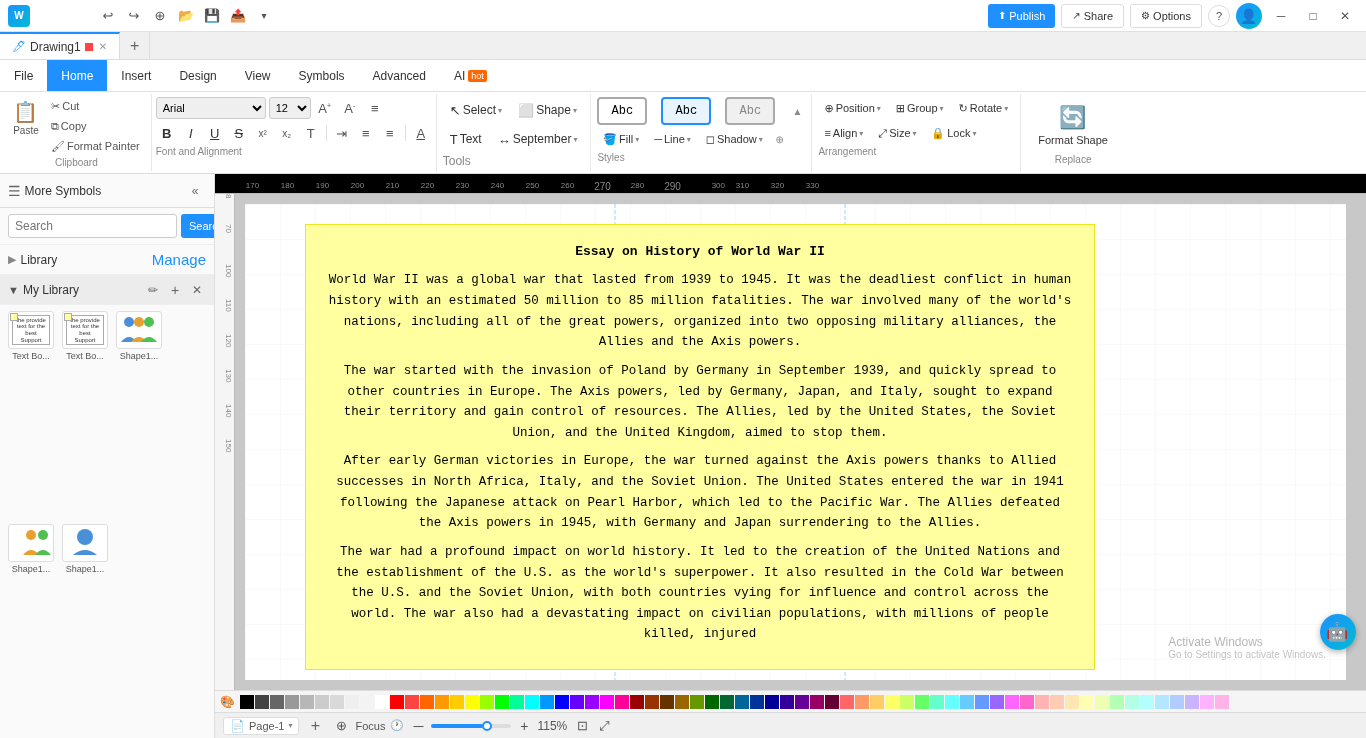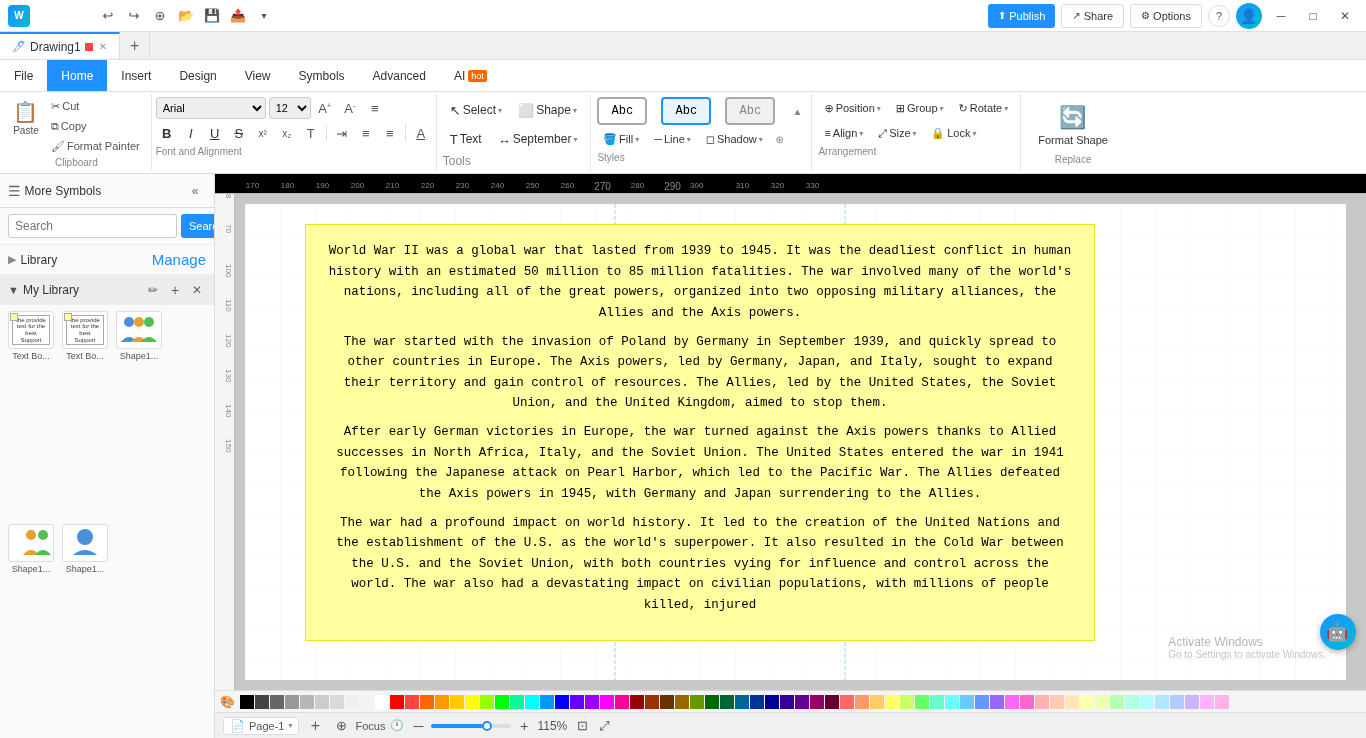--- a/index.html
+++ b/index.html
@@ -320,21 +320,21 @@
         <div style="font-size:8px;color:#888;width:35px;text-align:center;">200</div>
         <div style="font-size:8px;color:#888;width:35px;text-align:center;">210</div>
         <div style="font-size:8px;color:#888;width:35px;text-align:center;">220</div>
         <div style="font-size:8px;color:#888;width:35px;text-align:center;">230</div>
         <div style="font-size:8px;color:#888;width:35px;text-align:center;">240</div>
         <div style="font-size:8px;color:#888;width:35px;text-align:center;">250</div>
         <div style="font-size:8px;color:#888;width:35px;text-align:center;">260</div>
         <div style="font-size:10px;color:#888;width:35px;text-align:center;">270</div>
         <div style="font-size:8px;color:#888;width:35px;text-align:center;">280</div>
         <div style="font-size:10px;color:#888;width:35px;text-align:center;">290</div>
-        <div style="font-size:8px;color:#888;width:35px;text-align:left;">300</div>
+        <div style="font-size:8px;color:#888;width:35px;text-align:right;">300</div>
         <div style="font-size:8px;color:#888;width:35px;text-align:center;">310</div>
         <div style="font-size:8px;color:#888;width:35px;text-align:center;">320</div>
         <div style="font-size:8px;color:#888;width:35px;text-align:center;">330</div>
       </div>
     </div>
 
     <div style="flex:1;display:flex;overflow:hidden;">
 
       <div style="width:20px;background:#f5f5f5;border-right:1px solid #bbb;display:flex;flex-direction:column;align-items:flex-end;padding-right:1px;overflow:hidden;flex-shrink:0;">
         <div style="font-size:8px;color:#888;height:30px;display:flex;align-items:flex-start;writing-mode:vertical-rl;">8</div>
@@ -357,20 +357,21 @@
                 <path d="M 35 0 L 0 0 0 35" fill="none" stroke="#e8e8e8" stroke-width="0.5"></path>
               </pattern>
             </defs>
             <rect width="100%" height="100%" fill="url(#grid)"></rect>
 
             <line x1="370" y1="0" x2="370" y2="100%" stroke="rgba(0,150,255,0.4)" stroke-width="1" stroke-dasharray="4,2"></line>
             <line x1="600" y1="0" x2="600" y2="100%" stroke="rgba(0,150,255,0.4)" stroke-width="1" stroke-dasharray="4,2"></line>
           </svg>
 
           <div style="position:absolute;top:20px;left:60px;width:790px;background:#ffffa0;border:1px solid #e8e820;padding:16px 20px;font-family:'Courier New',Courier,monospace;font-size:12.5px;line-height:1.65;text-align:center;">
+            <div style="font-weight:bold;margin-bottom:8px;font-size:13px;">Essay on History of World War II</div>
             <div style="margin-bottom:8px;text-align:center;">World War II was a global war that lasted from 1939 to 1945. It was the deadliest conflict in human history with an estimated 50 million to 85 million fatalities. The war involved many of the world's nations, including all of the great powers, organized into two opposing military alliances, the Allies and the Axis powers.</div>
             <div style="margin-bottom:8px;text-align:center;">The war started with the invasion of Poland by Germany in September 1939, and quickly spread to other countries in Europe. The Axis powers, led by Germany, Japan, and Italy, sought to expand their territory and gain control of resources. The Allies, led by the United States, the Soviet Union, and the United Kingdom, aimed to stop them.</div>
             <div style="margin-bottom:8px;text-align:center;">After early German victories in Europe, the war turned against the Axis powers thanks to Allied successes in North Africa, Italy, and the Soviet Union. The United States entered the war in 1941 following the Japanese attack on Pearl Harbor, which led to the Pacific War. The Allies defeated the Axis powers in 1945, with Germany and Japan surrendering to the Allies.</div>
             <div style="margin-bottom:8px;text-align:center;">The war had a profound impact on world history. It led to the creation of the United Nations and the establishment of the U.S. as the world's superpower. It also resulted in the Cold War between the U.S. and the Soviet Union, with both countries vying for influence and control across the world. The war also had a devastating impact on civilian populations, with millions of people killed, injured</div>
           </div>
 
           <div style="position:absolute;bottom:20px;right:20px;font-size:12px;color:rgba(0,0,0,0.3);pointer-events:none;">
             <div>Activate Windows</div>
             <div style="font-size:10px;color:rgba(0,0,0,0.25);">Go to Settings to activate Windows.</div>
           </div>

